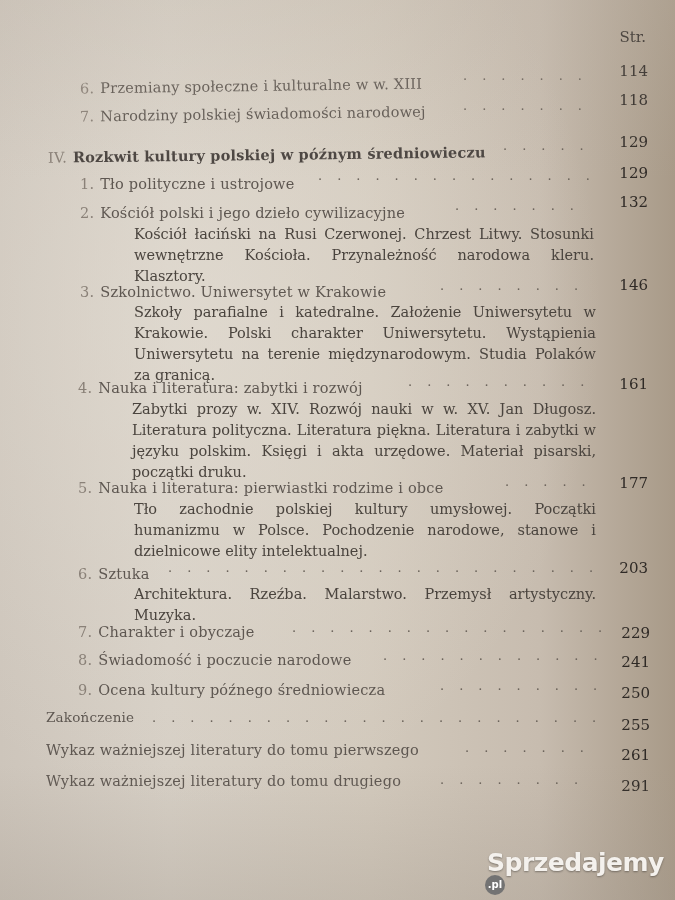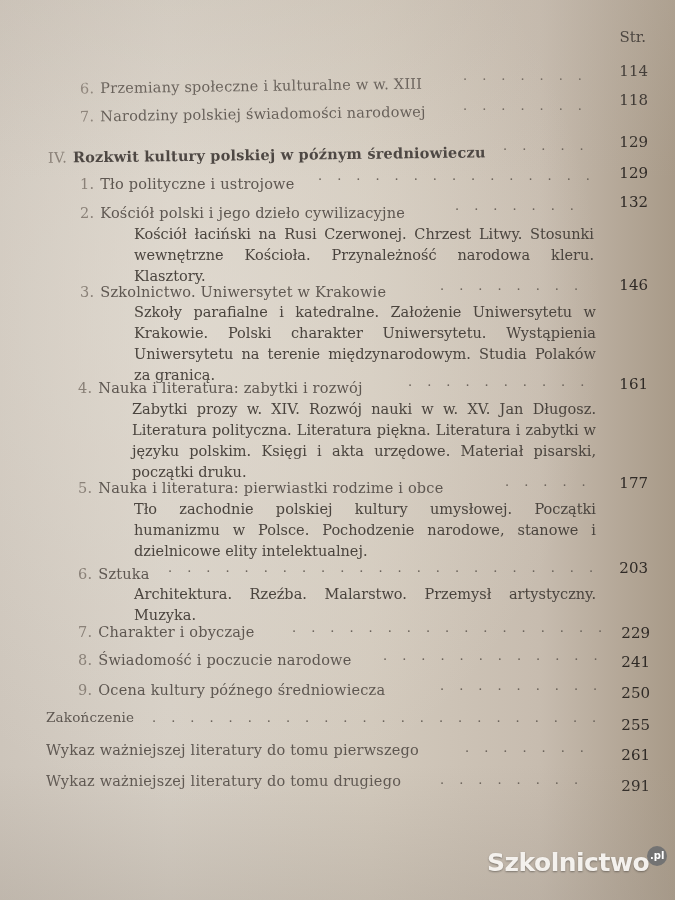--- a/index.html
+++ b/index.html
@@ -134,15 +134,15 @@
 
   <div class="line faint" style="left:46px;top:773px;">
     <span>Wykaz ważniejszej literatury do tomu drugiego</span>
   </div>
   <div class="dots" style="left:440px;top:772px;width:163px;">........</div>
   <div class="num" style="left:600px;top:777px;">291</div>
 
   <div class="vignette"></div>
 
   <div class="watermark">
-    <span>Szkolnictwo</span><span class="pl">.pl</span>
+    <span>Sprzedajemy</span><span class="pl">.pl</span>
   </div>
 </div>
 
 </body></html>

